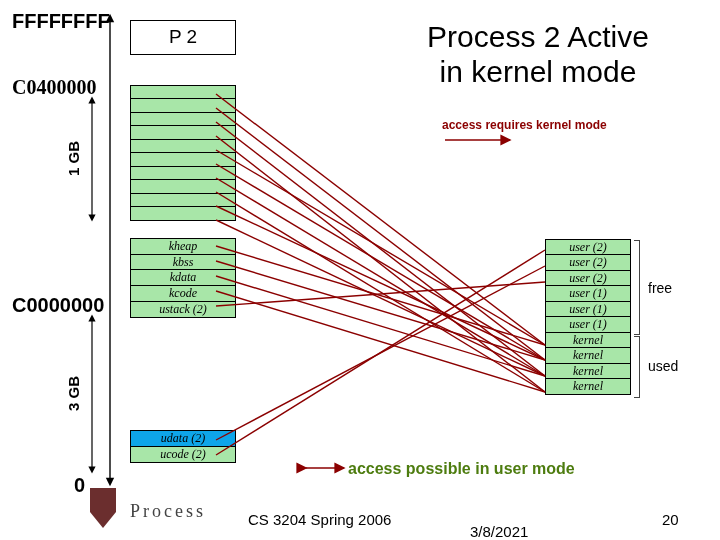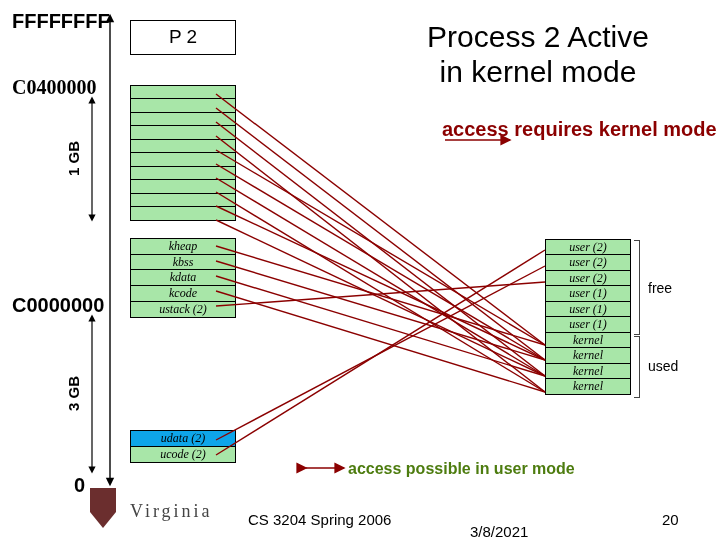--- a/index.html
+++ b/index.html
@@ -4,21 +4,21 @@
 <style>
   * { box-sizing: border-box; margin: 0; padding: 0; }
   body { width: 720px; height: 540px; font-family: Arial, sans-serif; position: relative; background: #fff; overflow: hidden; }
   .addr-label { position: absolute; font-size: 20px; font-weight: bold; }
   .vbrace-text { position: absolute; font-size: 15px; font-weight: bold; transform: rotate(-90deg); transform-origin: center; }
   .col { position: absolute; width: 106px; }
   .cell { border: 1.5px solid #000; text-align: center; font-family: "Times New Roman", serif; font-style: italic; font-size: 12px; line-height: 1.1; padding: 1px 16px; }
   .hdr { background: #fff; font-family: Arial; font-style: normal; font-weight: normal; font-size: 19px; padding: 6px 0; }
   .green-stripes .row { height: 15px; border: 1.5px solid #000; background: #a8e6a8; margin-top: -1.5px; }
   .title { position: absolute; font-size: 30px; text-align: center; line-height: 1.15; }
-  .legend-text { position: absolute; font-size: 20px; font-weight: bold; color: #8b0000; }
+  .legend-text { position: absolute; font-size: 12px; font-weight: bold; color: #8b0000; }
   .pframe { position: absolute; width: 86px; }
   .pcell { border: 1.5px solid #000; text-align: center; font-family: "Times New Roman", serif; font-style: italic; font-size: 12px; height: 17px; line-height: 15px; background: #a8e6a8; margin-top: -1.5px; }
   .side-label { position: absolute; font-size: 14px; font-family: Arial; }
   .footer { position: absolute; font-size: 15px; }
   .bracket { position: absolute; border-left: 1px solid #444; border-top: 1px solid #444; border-bottom: 1px solid #444; width: 6px; }
   .bracket.right { border-left: none; border-right: 1px solid #444; }
   .maroon-text { color: #4d7c0f; font-weight: bold; }
   
   svg.diag { position: absolute; top:0; left:0; width:720px; height:540px; pointer-events:none; }
   svg.diag line.map { stroke:#8b0000; stroke-width:1.4; }
@@ -96,21 +96,21 @@
 <div class="bracket right" style="left:634px; top:336px; height:62px;"></div>
 <div class="side-label" style="left:648px; top:358px;">used</div>
 
 <div class="footer" style="left:248px; bottom:12px;">CS 3204 Spring 2006</div>
 <div class="footer" style="left:470px; bottom:0;">3/8/2021</div>
 <div class="footer" style="left:662px; bottom:12px;">20</div>
 
 <div class="logo">
   <div class="crest"></div>
 </div>
-<div class="logo-text">Virginia</div>
+<div class="logo-text">Process</div>
 
 <svg class="diag">
   <defs>
     <marker id="arr" markerWidth="8" markerHeight="8" refX="4" refY="4" orient="auto-start-reverse">
       <path d="M1 1 L7 4 L1 7 z" fill="#000"></path>
     </marker>
     <marker id="arrR" markerWidth="9" markerHeight="9" refX="7" refY="4.5" orient="auto">
       <path d="M1 1 L8 4.5 L1 8 z" fill="#8b0000"></path>
     </marker>
   </defs>

